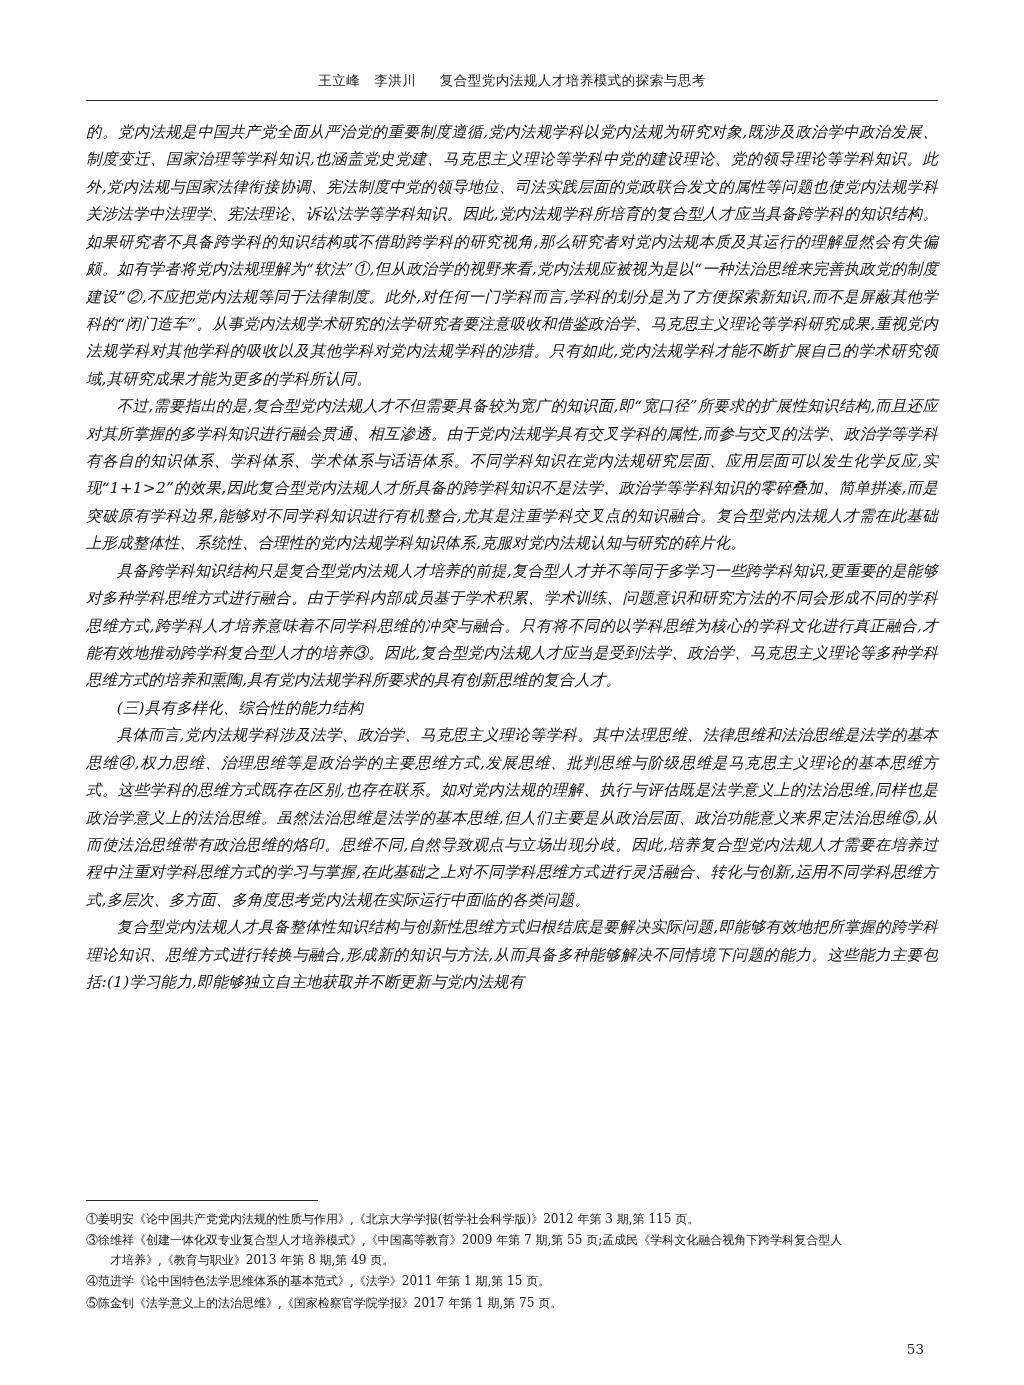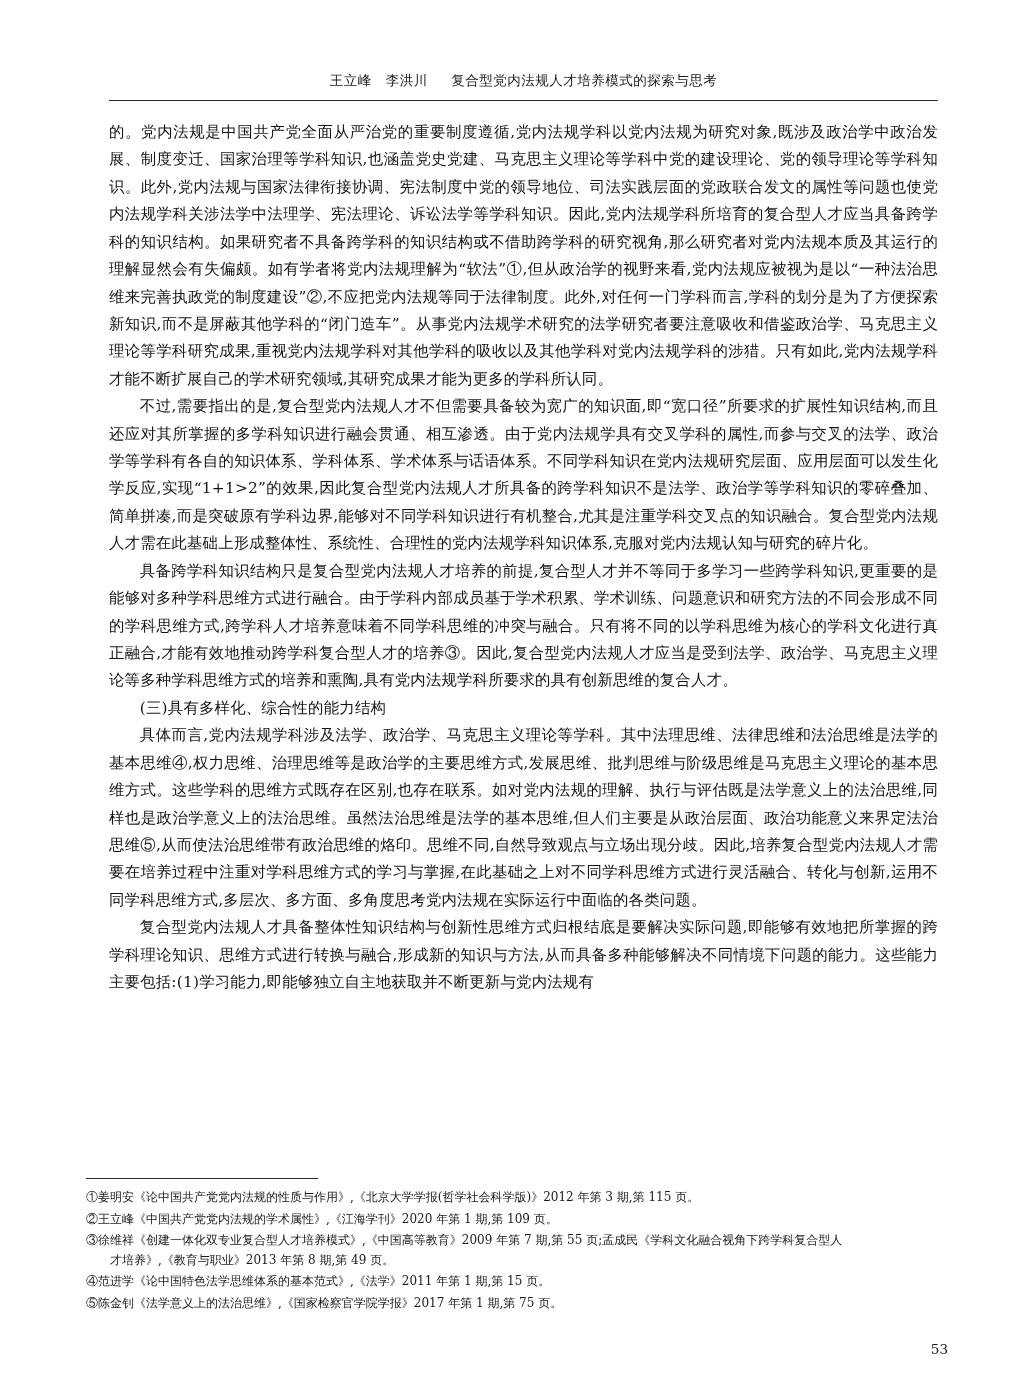--- a/index.html
+++ b/index.html
@@ -12,21 +12,21 @@
     height: 1385px;
     font-family: "DejaVu Serif", "Liberation Serif", serif;
     color: #1a1a1a;
     position: relative;
   }
   .page {
     position: relative;
     width: 1024px;
     height: 1385px;
     box-sizing: border-box;
-    padding: 72px 86px 40px 109px;
+    padding: 72px 86px 40px 86px;
   }
   .running-head {
     text-align: center;
     font-size: 13.5px;
     letter-spacing: 0.5px;
     color: #1c1c1c;
     margin: 0 0 10px 0;
     white-space: nowrap;
   }
   .running-head .rh-gap {
@@ -39,20 +39,21 @@
     margin: 0 0 18px 0;
   }
   .body-text p {
     margin: 0;
     font-size: 15.4px;
     line-height: 1.78;
     text-align: justify;
     text-justify: inter-ideograph;
     letter-spacing: 0.2px;
     color: #141414;
+    font-style: italic;
   }
   .body-text p.indent {
     text-indent: 2em;
   }
   .footnotes {
     position: absolute;
     left: 86px;
     right: 86px;
     bottom: 70px;
   }
@@ -69,21 +70,21 @@
     text-align: justify;
     text-justify: inter-ideograph;
     color: #1a1a1a;
   }
   .footnotes .fn .cont {
     display: block;
     text-indent: 2em;
   }
   .page-number {
     position: absolute;
-    right: 76px;
+    right: 100px;
     bottom: 28px;
     font-size: 13.5px;
     color: #1a1a1a;
   }
 </style>
 </head>
 <body>
 
 <div class="page">
 
@@ -102,23 +103,20 @@
     <p class="indent">具体而言,党内法规学科涉及法学、政治学、马克思主义理论等学科。其中法理思维、法律思维和法治思维是法学的基本思维④,权力思维、治理思维等是政治学的主要思维方式,发展思维、批判思维与阶级思维是马克思主义理论的基本思维方式。这些学科的思维方式既存在区别,也存在联系。如对党内法规的理解、执行与评估既是法学意义上的法治思维,同样也是政治学意义上的法治思维。虽然法治思维是法学的基本思维,但人们主要是从政治层面、政治功能意义来界定法治思维⑤,从而使法治思维带有政治思维的烙印。思维不同,自然导致观点与立场出现分歧。因此,培养复合型党内法规人才需要在培养过程中注重对学科思维方式的学习与掌握,在此基础之上对不同学科思维方式进行灵活融合、转化与创新,运用不同学科思维方式,多层次、多方面、多角度思考党内法规在实际运行中面临的各类问题。</p>
     <p class="indent">复合型党内法规人才具备整体性知识结构与创新性思维方式归根结底是要解决实际问题,即能够有效地把所掌握的跨学科理论知识、思维方式进行转换与融合,形成新的知识与方法,从而具备多种能够解决不同情境下问题的能力。这些能力主要包括:(1)学习能力,即能够独立自主地获取并不断更新与党内法规有</p>
   </div>
 
   <div class="footnotes">
     <hr class="fn-rule">
     <p class="fn">
       <span>①</span><span>姜明安《论中国共产党党内法规的性质与作用》,《北京大学学报(哲学社会科学版)》2012 年第 3 期,第 115 页。</span>
     </p>
     <p class="fn">
-      <span>②</span><span>王立峰《中国共产党党内法规的学术属性》,《江海学刊》2020 年第 1 期,第 109 页。</span>
-    </p>
-    <p class="fn">
       <span>③</span><span>徐维祥《创建一体化双专业复合型人才培养模式》,《中国高等教育》2009 年第 7 期,第 55 页;孟成民《学科文化融合视角下跨学科复合型人</span>
       <span class="cont">才培养》,《教育与职业》2013 年第 8 期,第 49 页。</span>
     </p>
     <p class="fn">
       <span>④</span><span>范进学《论中国特色法学思维体系的基本范式》,《法学》2011 年第 1 期,第 15 页。</span>
     </p>
     <p class="fn">
       <span>⑤</span><span>陈金钊《法学意义上的法治思维》,《国家检察官学院学报》2017 年第 1 期,第 75 页。</span>
     </p>
   </div>

